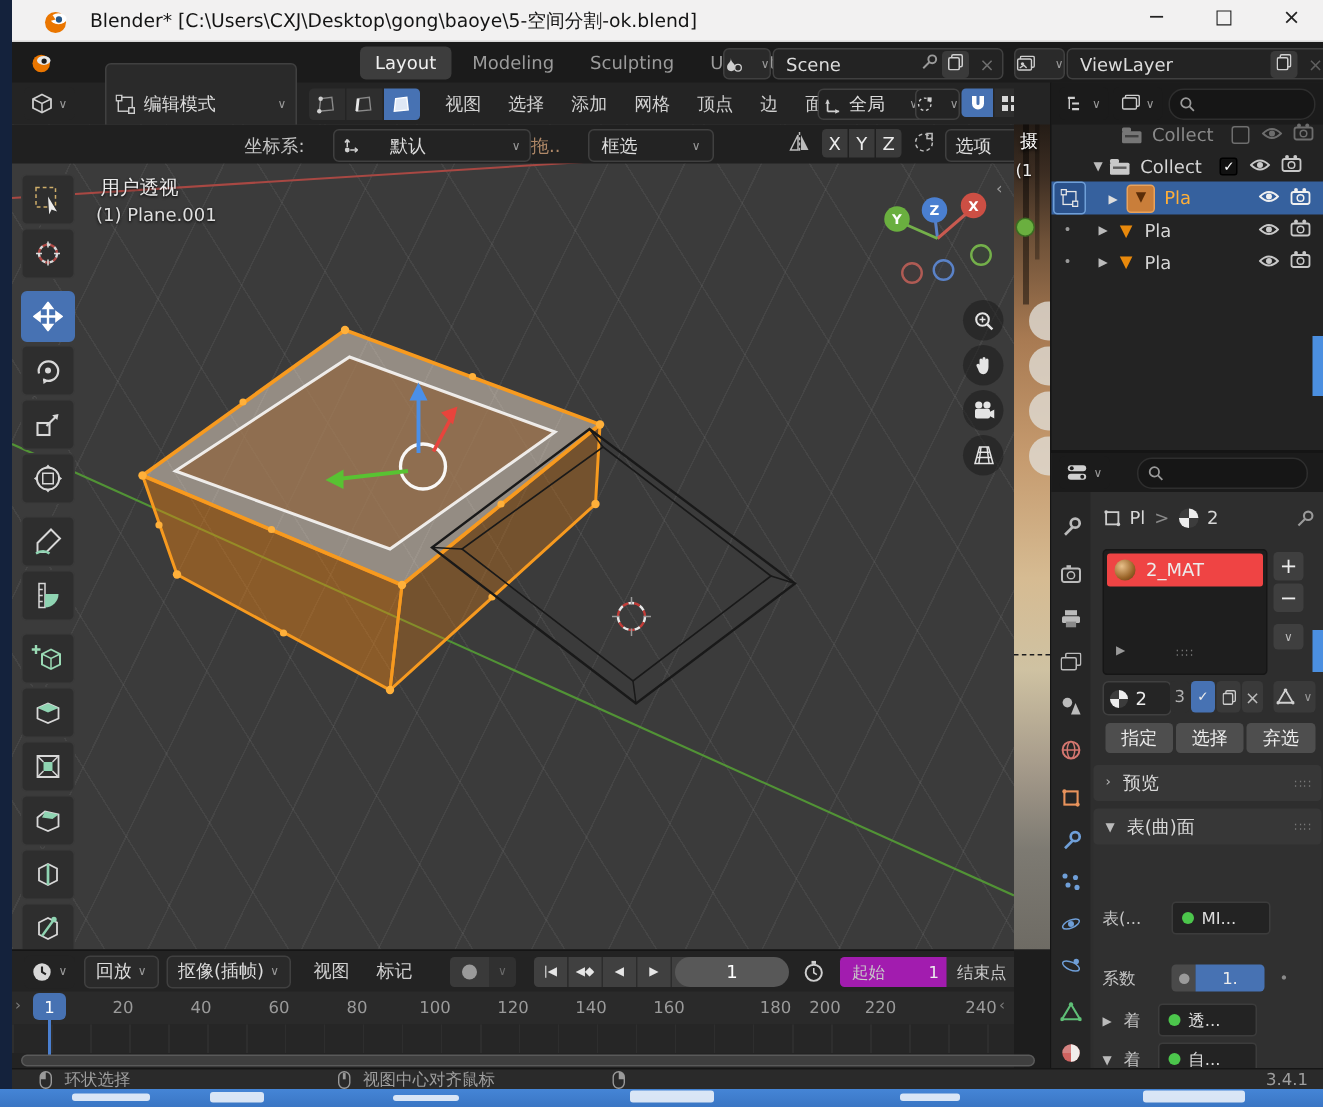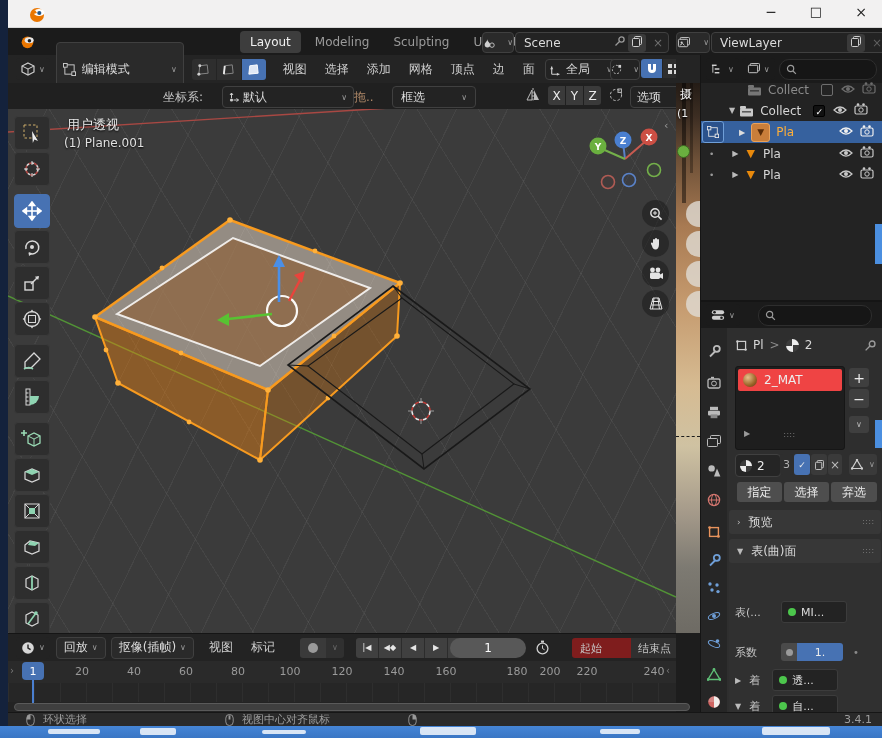--- a/index.html
+++ b/index.html
@@ -37,20 +37,21 @@
 
 <div class="a f" style="left:8px;top:0;width:874px;height:28px;background:#f2f1f1;border-bottom:1px solid #d8d8d8;box-sizing:border-box">
   <span class="a" style="left:20px;top:5px">
     <svg width="18" height="18" viewBox="0 0 18 18">
         <circle cx="9" cy="10" r="7" fill="#ea7600"></circle>
         <ellipse cx="11" cy="7.5" rx="5.4" ry="3.6" fill="#fff"></ellipse>
         <circle cx="11.3" cy="8" r="2.1" fill="#265787"></circle>
         <path d="M2 10 L7 5 L9 8 Z" fill="#ea7600"></path>
       </svg>
   </span>
+  <span class="a" style="left:52px;top:6px;color:#141414;font-size:12.5px;white-space:nowrap">Blender* [C:\Users\CXJ\Desktop\gong\baoye\5-空间分割-ok.blend]</span>
   <span class="a" style="left:748px;top:4px;width:30px;text-align:center;color:#222;font-size:14px">─</span>
   <span class="a" style="left:793px;top:4px;width:30px;text-align:center;color:#222;font-size:13px">□</span>
   <span class="a" style="left:838px;top:4px;width:30px;text-align:center;color:#222;font-size:14px">×</span>
 </div>
 
 <div class="a" style="left:8px;top:28px;width:874px;height:27px;background:#1b1b1b">
   <span class="a" style="left:12px;top:6px">
     <svg width="15" height="15" viewBox="0 0 18 18">
         <circle cx="9" cy="10" r="7" fill="#ea7600"></circle>
         <ellipse cx="11" cy="7.5" rx="5.4" ry="3.6" fill="#e8e8e8"></ellipse>
@@ -110,21 +111,21 @@
 </div>
 
 <div class="a f" style="left:8px;top:55px;width:668px;height:28px;background:#242424">
   <div class="dd" style="margin-left:8px;height:20px;padding:0 4px;background:#242424;border-color:transparent">
     <svg width="14" height="14" viewBox="0 0 14 14">
         <path d="M7 1 L13 4 L13 10 L7 13 L1 10 L1 4 Z" fill="none" stroke="#cfcfcf" stroke-width="1.2"></path>
         <path d="M1 4 L7 7 L13 4 M7 7 L7 13" stroke="#cfcfcf" fill="none"></path>
       </svg>
       <span class="cv">∨</span>
   </div>
-  <div class="dd" style="margin-left:6px;height:21px;width:114px;padding:16px 6px">
+  <div class="dd" style="margin-left:20px;height:21px;width:114px;padding:16px 6px">
     <svg width="13" height="13" viewBox="0 0 14 14">
         <rect x="2" y="2" width="10" height="10" fill="none" stroke="#cfcfcf"></rect>
         <rect x="0.5" y="0.5" width="4" height="4" fill="#242424" stroke="#cfcfcf"></rect>
         <rect x="9.5" y="9.5" width="4" height="4" fill="#242424" stroke="#cfcfcf"></rect>
       </svg>
     <span style="margin-left:6px">编辑模式</span>
     <span class="cv">∨</span>
   </div>
   <div class="f" style="margin-left:8px;gap:1px">
     <span style="width:24px;height:21px;background:#2e2e2e;border-radius:3px 0 0 3px;display:flex;align-items:center;justify-content:center">
@@ -297,21 +298,21 @@
   </div>
   <span class="a" style="left:656px;top:36px;color:#9a9a9a;font-size:11px">‹</span>
 
   <div class="a f" style="left:0;top:0;width:668px;height:26px;background:#202020">
     <span class="a" style="left:155px;top:6px;color:#c4c4c4">坐标系:</span>
     <div class="a dd" style="left:214px;top:3px;width:118px;height:20px;padding:0 6px;background:#232323">
       <svg width="12" height="12" viewBox="0 0 12 12">
           <circle cx="2.5" cy="9" r="1.6" fill="#cfcfcf"></circle>
           <path d="M2.5 7 V2 M2.5 2 l-1.5 2 M2.5 2 l1.5 2 M4.5 9 h5 M9.5 9 l-2 -1.5 M9.5 9 l-2 1.5" stroke="#cfcfcf" fill="none"></path>
         </svg>
-      <span style="margin-left:2px">默认</span>
+      <span style="margin-left:19px">默认</span>
       <span class="cv">∨</span>
     </div>
     <span class="a" style="left:346px;top:6px;color:#b08968">拖..</span>
     <div class="a dd" style="left:384px;top:3px;width:66px;height:20px;padding:0 8px;background:#232323">
       <span>框选</span>
       <span class="cv">∨</span>
     </div>
     <span class="a" style="left:517px;top:5px">
       <svg width="16" height="14" viewBox="0 0 16 14">
           <path d="M7 2 L2 12 L7 12 Z" fill="none" stroke="#bbb"></path>
@@ -813,21 +814,21 @@
       <span class="tbtn">▶</span>
       <span class="tbtn">◆▶</span>
       <span class="tbtn" style="border-radius:0 3px 3px 0;border-right:none">▶|</span>
     </div>
     <span class="a pbtn" style="left:442px;top:4px;width:76px;height:20px;background:#585858;border-radius:10px;color:#fff">1</span>
     <svg class="a" style="left:527px;top:6px" width="15" height="15" viewBox="0 0 15 15">
         <circle cx="7.5" cy="8.5" r="5.4" fill="none" stroke="#cfcfcf" stroke-width="1.3"></circle>
         <rect x="6" y="0.6" width="3" height="2" fill="#cfcfcf"></rect>
         <path d="M7.5 5.4 V8.5 L9.6 9.8" stroke="#cfcfcf" fill="none"></path>
       </svg>
-    <div class="a f" style="left:564px;top:4px;width:74px;height:20px;background:#7f1d1d;border-radius:3px 0 0 3px">
+    <div class="a f" style="left:552px;top:4px;width:74px;height:20px;background:#a21caf;border-radius:3px 0 0 3px">
       <span style="margin-left:8px;font-size:11px;color:#c8c8c8">起始</span>
       <span style="margin-left:auto;margin-right:8px;font-size:11px;color:#ececec">1</span>
     </div>
     <div class="a f" style="left:623px;top:4px;width:45px;height:20px;background:#303030;overflow:hidden">
       <span style="margin-left:7px;font-size:11px;color:#c8c8c8;white-space:nowrap">结束点</span>
     </div>
   </div>
 
   <div class="a" style="left:0;top:27px;width:668px;height:22px;background:#2a2a2a">
     <span class="tick" style="left:59px">20</span>

